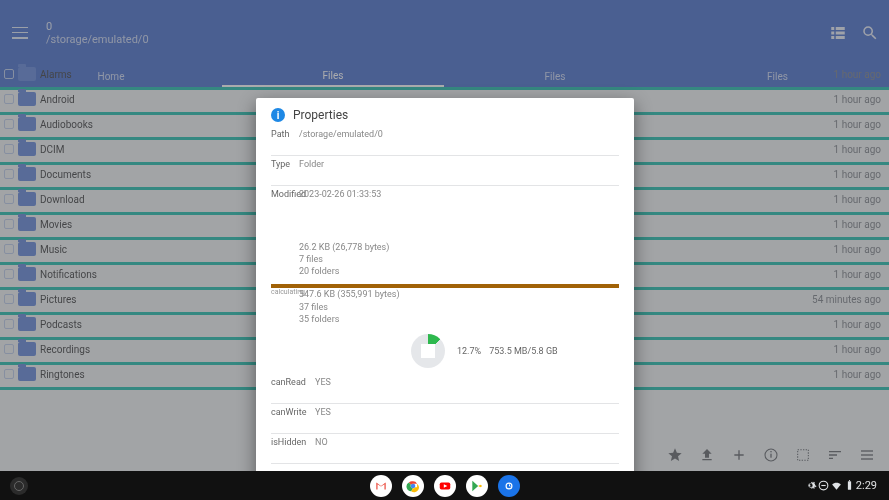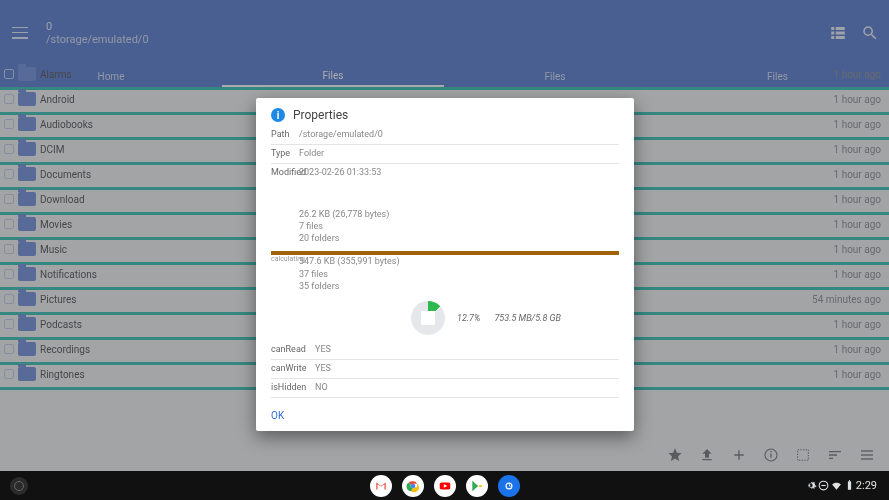--- a/index.html
+++ b/index.html
@@ -33,30 +33,30 @@
     .row-time { color: #777b80; text-align: right; }
     
     
     .scrim { position: absolute; inset: 0; background: rgba(85,88,92,0.5); }
 
     
     .modal { position: absolute; left: 256px; top: 98px; width: 378px; background: #fff; border-radius: 2px; box-shadow: 0 6px 18px rgba(0,0,0,0.45); padding: 10px 15px 8px; }
     .mhd { display: flex; align-items: center; gap: 8px; margin-bottom: 4px; }
     .info-ic { width: 14px; height: 14px; border-radius: 50%; background: #1e88e5; color:#fff; font-size:10px; font-weight:bold; display:flex; align-items:center; justify-content:center; }
     .mhd-title { font-size: 12px; color: #444; }
-    .mrow { display: flex; font-size: 9px; border-bottom: 1px solid #e3e4e6; padding: 3px 0 5px; }
+    .mrow { display: flex; font-size: 9px; border-bottom: 1px solid #e3e4e6; padding: 3px 0 16px; }
     .noborder { border-bottom: none; }
     .mkey { width: 28px; color: #666; flex: none; }
     .mkey2 { width: 28px; color: #999; font-size:7px; flex:none; }
     .mval { color: #888; }
     .mblock { padding-left: 28px; font-size: 9px; color:#888; line-height: 1.35; padding-top:2px; padding-bottom:7px; border-bottom:4px solid #a16207;margin-top:24px; }
     .pie-row { display: flex; align-items: center; gap: 12px; padding: 6px 0 6px 140px; }
     .pie { width: 34px; height: 34px; border-radius: 50%; background: conic-gradient(#2eb84e 0deg 46deg, #e5e7ea 46deg 360deg); position: relative; }
     .pie::after { content:""; position:absolute; inset: 10px; background:#fff; border: none; }
-    .pie-txt { font-size: 9px; color: #666; display:flex; gap:14px;font-style:italic; }
+    .pie-txt { font-size: 9px; color: #666; display:flex; gap:8px; }
     .okbtn { text-align: left; padding-top: 6px; }
     .okbtn span { color: #2b6bd6; font-size: 10px; cursor: pointer; }
 
     
     .appbar { position: absolute; bottom: 29px; left:0; right:0; display:flex; justify-content:flex-end; gap: 16px; padding: 0 14px 8px; }
     .appbar svg { width: 16px; height:16px; fill:#5c5f63; }
 
     
     .sysbar { position: absolute; bottom: 0; left:0; right:0; height: 29px; background: #111; display:flex; align-items:center; justify-content:center; }
     .sys-left { position:absolute; left:10px; width:18px; height:18px; border-radius:50%; background:#2b2b2b; display:flex; align-items:center; justify-content:center; }

